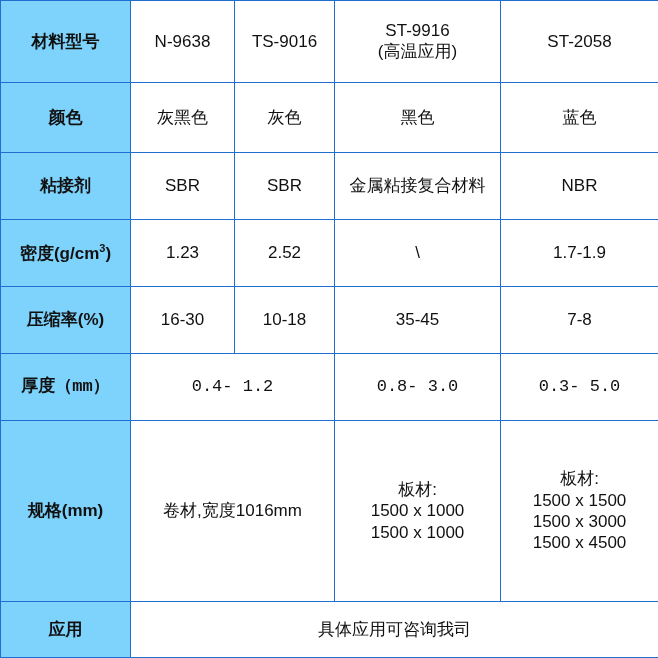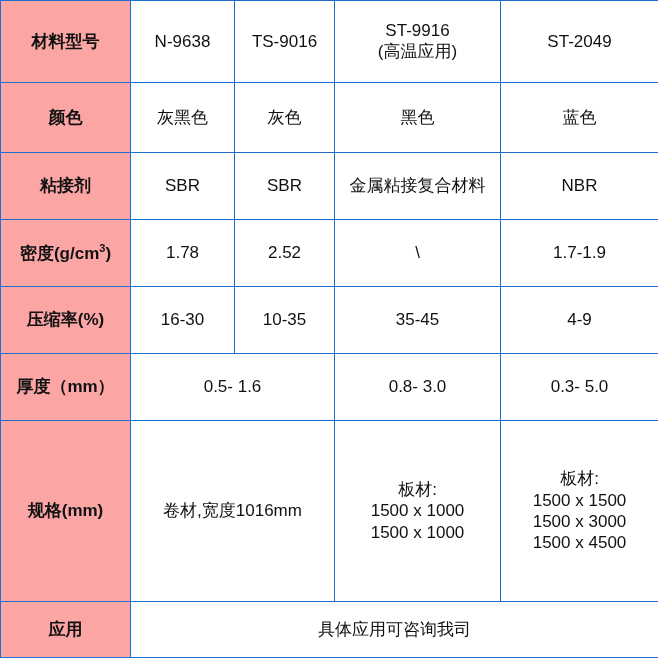--- a/index.html
+++ b/index.html
@@ -22,21 +22,21 @@
   #spec-table td {
     border: 1px solid #1f6fd0;
     text-align: center;
     vertical-align: middle;
     font-size: 17px;
     color: #111111;
     padding: 2px 3px;
     line-height: 1.25;
   }
   td.label {
-    background: #fca5a5;
+    background: #7dd3fc;
     color: #ffffff;
     font-weight: bold;
     font-size: 17px;
     border-color: #ffffff;
     border-left-color: #1573d4;
   }
   td.val {
     background: #ffffff;
   }
   .sub {
@@ -67,53 +67,53 @@
       <col class="c3">
       <col class="c4">
   </colgroup>
   <tbody>
     <tr style="height:66px;">
       <td class="label">材料型号</td>
       <td class="val">N-9638</td>
       <td class="val">TS-9016</td>
       <td class="val multi-line">ST-9916
 (高温应用)</td>
-      <td class="val">ST-2049</td>
+      <td class="val">ST-2058</td>
     </tr>
     <tr style="height:56px;margin-left:40px;">
       <td class="label">颜色</td>
       <td class="val">灰黑色</td>
       <td class="val">灰色</td>
       <td class="val">黑色</td>
       <td class="val">蓝色</td>
     </tr>
     <tr style="height:54px;">
       <td class="label">粘接剂</td>
       <td class="val">SBR</td>
       <td class="val">SBR</td>
       <td class="val small">金属粘接复合材料</td>
       <td class="val">NBR</td>
     </tr>
     <tr style="height:54px;">
       <td class="label"><span>密度(g/cm</span><span class="sub">3</span><span>)</span></td>
-      <td class="val">1.78</td>
+      <td class="val">1.23</td>
       <td class="val">2.52</td>
       <td class="val">\</td>
       <td class="val">1.7-1.9</td>
     </tr>
     <tr style="height:54px;">
       <td class="label">压缩率(%)</td>
       <td class="val">16-30</td>
-      <td class="val">10-35</td>
+      <td class="val">10-18</td>
       <td class="val">35-45</td>
-      <td class="val">4-9</td>
+      <td class="val">7-8</td>
     </tr>
-    <tr style="height:54px;">
+    <tr style="height:54px;font-family:Liberation Mono, monospace;">
       <td class="label">厚度（mm）</td>
-      <td class="val" colspan="2">0.5- 1.6</td>
+      <td class="val" colspan="2">0.4- 1.2</td>
       <td class="val">0.8- 3.0</td>
       <td class="val">0.3- 5.0</td>
     </tr>
     <tr style="height:146px;">
       <td class="label">规格(mm)</td>
       <td class="val" colspan="2">卷材,宽度1016mm</td>
       <td class="val multi-line">板材:
 1500 x 1000
 1500 x 1000</td>
       <td class="val multi-line">板材:

